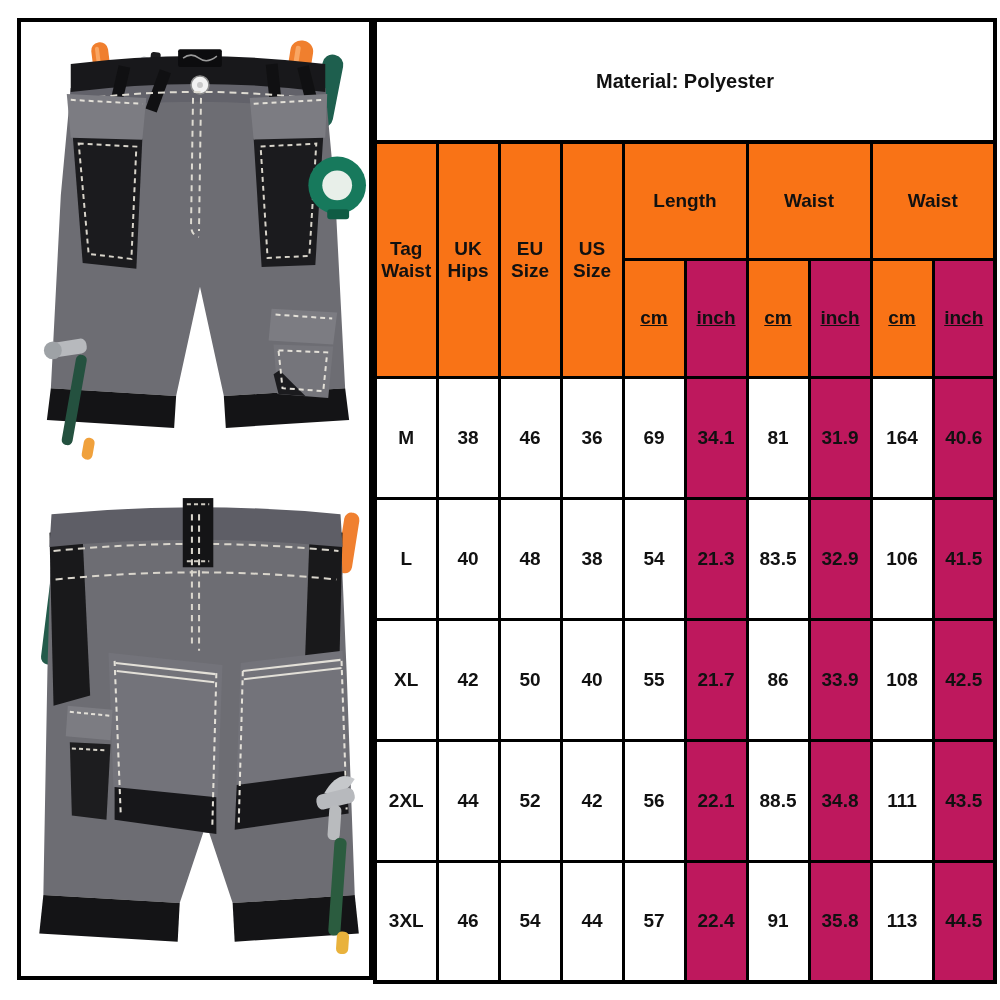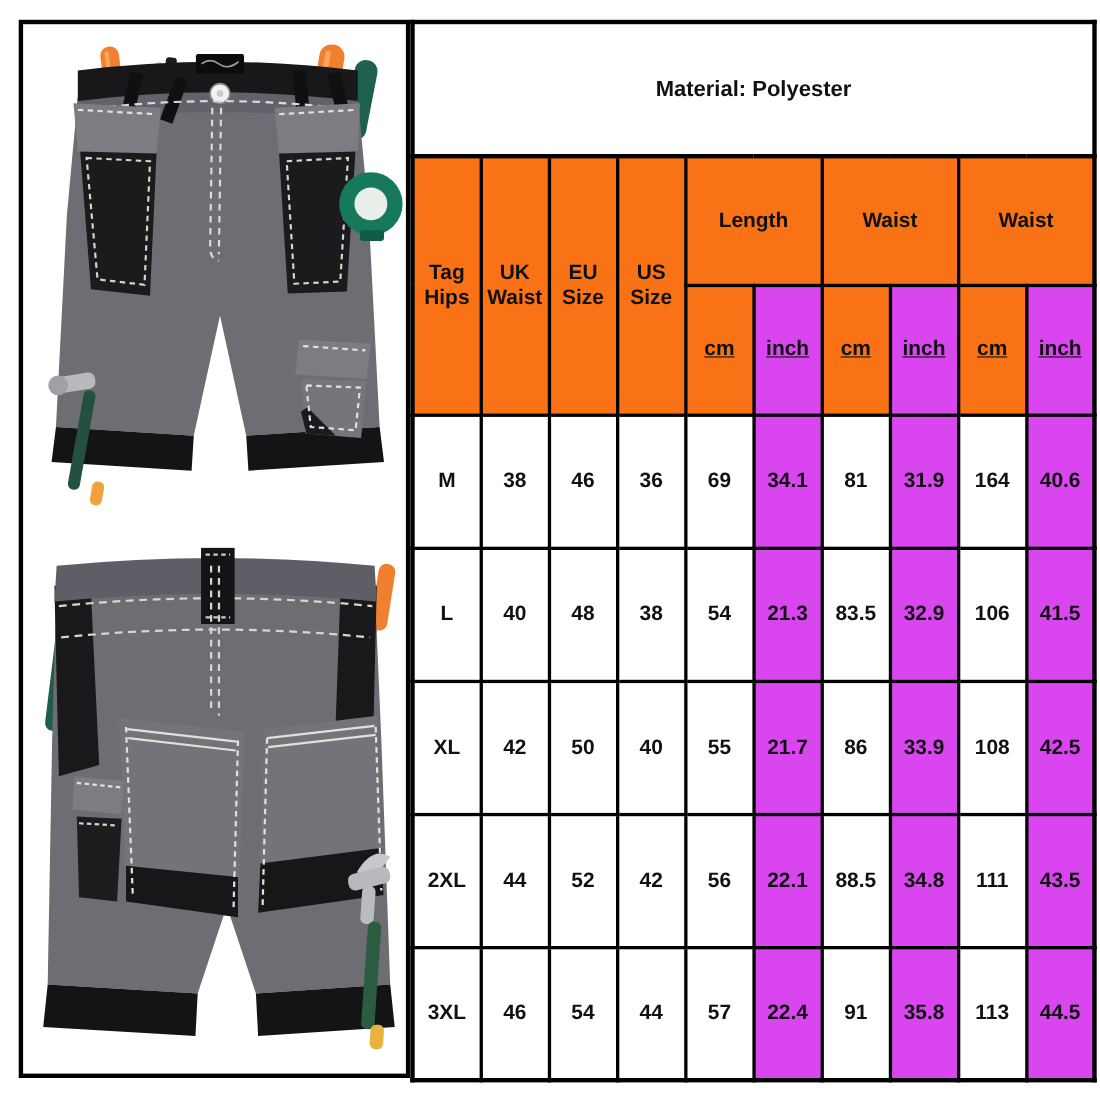--- a/index.html
+++ b/index.html
@@ -24,21 +24,21 @@
 
   table.size-table{border-collapse:collapse;table-layout:fixed;width:624px;height:840px;
                    border:4px solid #000;background:#fff;}
   .size-table th,.size-table td{border:3px solid #000;text-align:center;vertical-align:middle;
                    font-size:19px;font-weight:bold;padding:0;color:#111;line-height:1.15;}
   .size-table col{width:10%;}
   tr.group-row{height:117px;}
   tr.unit-row{height:118px;text-decoration:underline;}
   tr.data-row{height:121px;}
   .hdr{background:#f97316;}
-  .blue{background:#d946ef;}
+  .blue{background:#be185d;}
   .white{background:#ffffff;}
 </style>
 </head>
 <body>
 
 <div class="canvas">
 
   <div class="left-panel">
 
     <div class="photo photo-front">
@@ -219,22 +219,22 @@
           <col>
           <col>
           <col>
           <col>
           <col>
           <col>
           <col>
       </colgroup>
       <tbody>
           <tr class="group-row">
-        <th class="hdr" rowspan="2">Tag Hips</th>
-        <th class="hdr" rowspan="2">UK Waist</th>
+        <th class="hdr" rowspan="2">Tag Waist</th>
+        <th class="hdr" rowspan="2">UK Hips</th>
         <th class="hdr" rowspan="2">EU Size</th>
         <th class="hdr" rowspan="2">US Size</th>
         <th class="hdr" colspan="2">Length</th>
         <th class="hdr" colspan="2">Waist</th>
         <th class="hdr" colspan="2">Waist</th>
       </tr>
       <tr class="unit-row">
         <th class="hdr">cm</th>
         <th class="blue">inch</th>
         <th class="hdr">cm</th>

